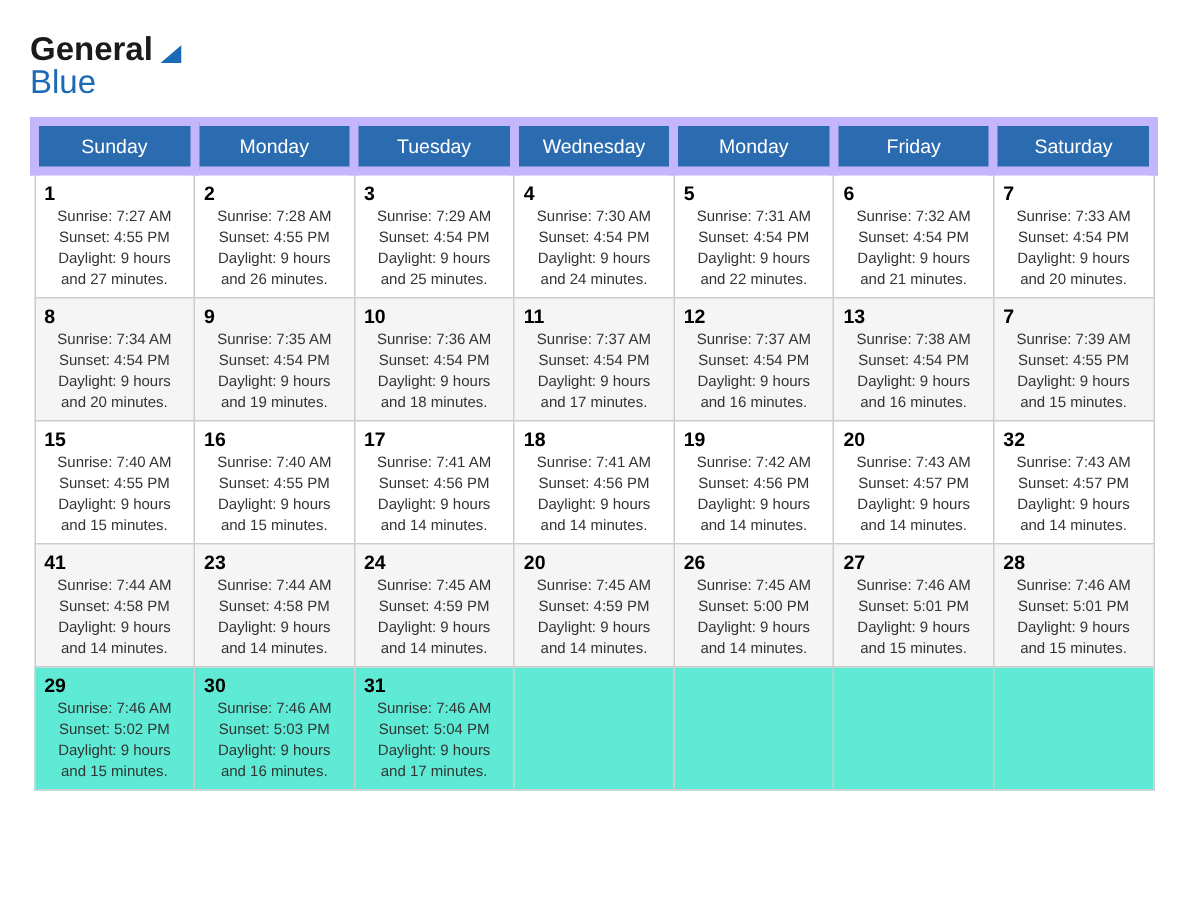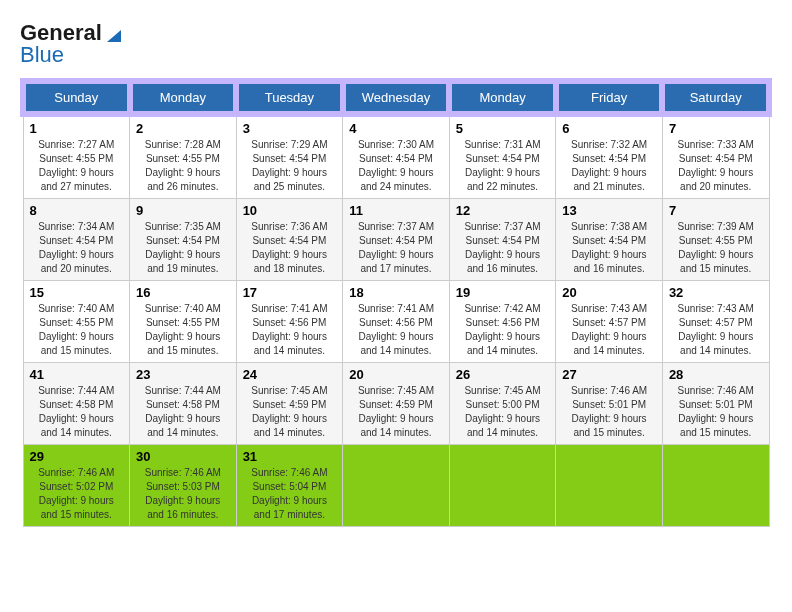--- a/index.html
+++ b/index.html
@@ -71,21 +71,21 @@
     .day-info {
       font-size: 10px;
       color: #333;
       line-height: 1.4;
       text-align: center;
     }
     .empty-cell {
       background: #f9f9f9;
     }
     .last-row td {
-      background: #84cc16;
+      background: #5eead4;
     }
   </style>
 </head>
 <body>
 
 <div class="header">
   <div class="logo">
     <div class="logo-top">
       <span style="font-size:22px;font-weight:bold;color:#1a1a1a;">General</span>
       <svg width="18" height="18" viewBox="0 0 18 18" style="margin-left:1px;margin-bottom:2px;">

